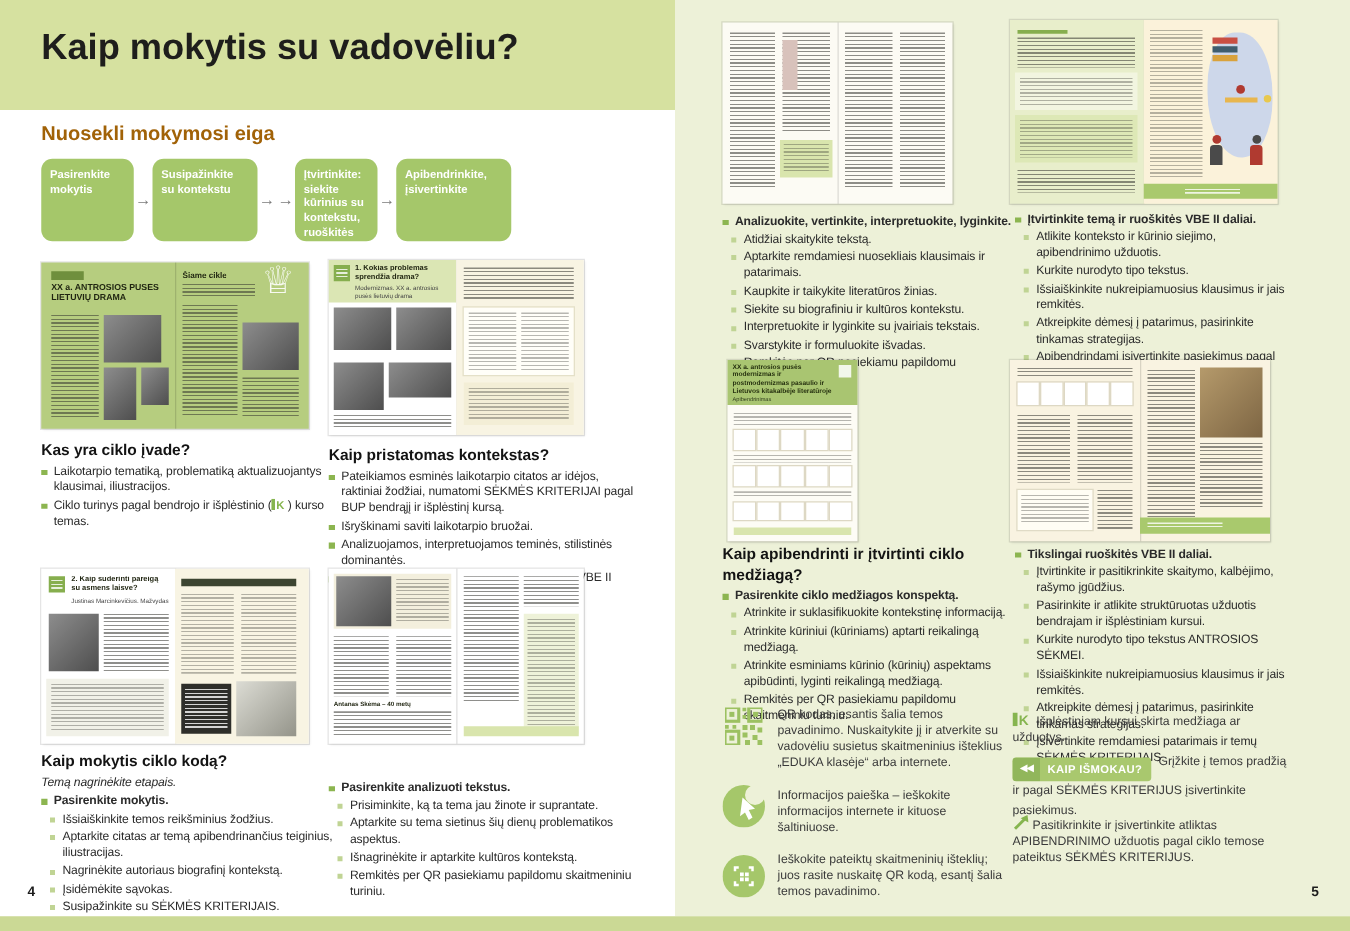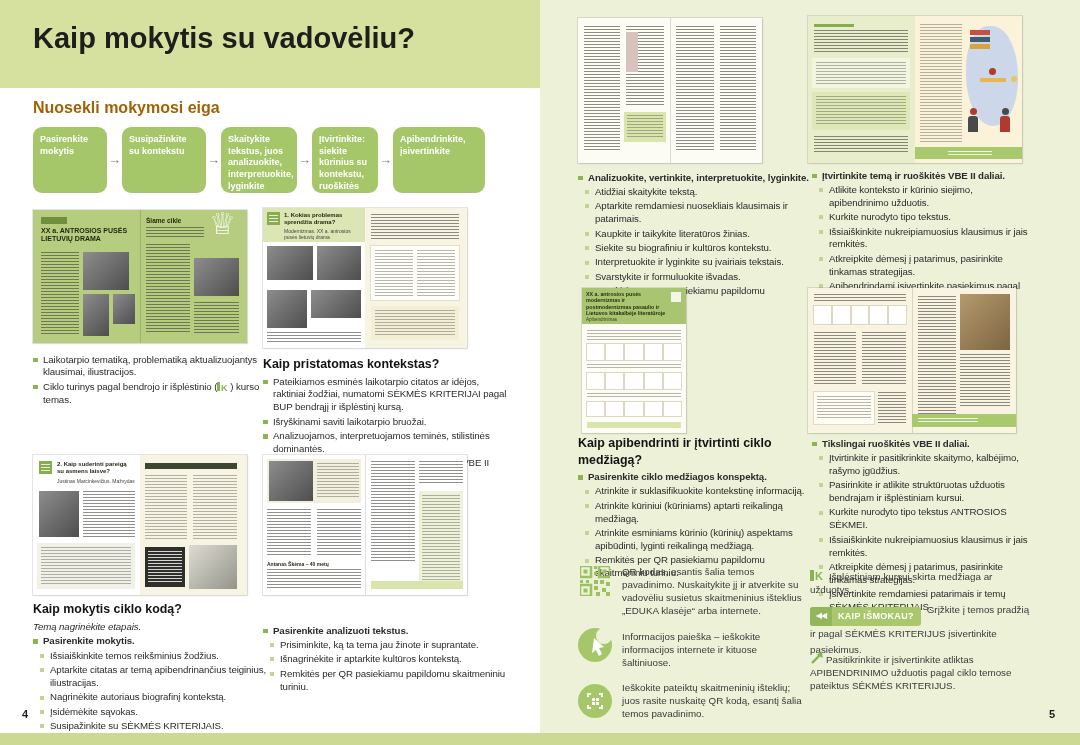--- a/index.html
+++ b/index.html
@@ -47,21 +47,20 @@
   <div class="abs" style="left:0;top:733px;width:1080px;height:12px;background:#cbd995;"></div>
 
   <div class="abs" style="left:33px;top:22px;font-size:29px;font-weight:bold;color:#1e1e1c;">Kaip mokytis su vadovėliu?</div>
   <div class="abs" style="left:33px;top:99px;font-size:16px;font-weight:bold;color:#a16207;">Nuosekli mokymosi eiga</div>
 
   <div class="flow">
     <div class="fb" style="width:74px;">Pasirenkite mokytis</div>
     <span class="fa">→</span>
     <div class="fb" style="width:84px;">Susipažinkite su kontekstu</div>
     <span class="fa">→</span>
-    <div class="fb" style="width:76px;">Skaitykite tekstus, juos analizuokite, interpretuokite, lyginkite</div>
     <span class="fa">→</span>
     <div class="fb" style="width:66px;">Įtvirtinkite: siekite kūrinius su kontekstu, ruoškitės VBE</div>
     <span class="fa">→</span>
     <div class="fb" style="width:92px;">Apibendrinkite, įsivertinkite</div>
   </div>
 
   <div class="thumb" style="left:33px;top:210px;width:214px;height:133px;background:#b6cd7f;">
     <div class="spine" style="left:107px;"></div>
     <div class="abs" style="left:8px;top:7px;width:26px;height:7px;background:#6f8f3d;"></div>
     <div class="abs mini-h" style="left:8px;top:17px;width:88px;font-size:7px;line-height:1.2;">XX a. ANTROSIOS PUSĖS LIETUVIŲ DRAMA</div>
@@ -71,20 +70,21 @@
     <div class="abs ph" style="left:80px;top:84px;width:22px;height:30px;"></div>
     <div class="abs mini-h" style="left:113px;top:7px;font-size:6.5px;">Šiame cikle</div>
     <div class="abs tl" style="left:113px;top:17px;width:58px;height:12px;"></div>
     <div class="abs" style="left:176px;top:-4px;font-size:30px;color:rgba(255,255,255,.9);">♕</div>
     <div class="abs tl" style="left:113px;top:34px;width:44px;height:90px;"></div>
     <div class="abs ph" style="left:161px;top:48px;width:45px;height:38px;"></div>
     <div class="abs tl" style="left:161px;top:92px;width:45px;height:32px;"></div>
   </div>
 
   <div class="cap" style="left:33px;top:352px;width:230px;">
+    <div class="h">Kas yra ciklo įvade?</div>
     <div class="b">Laikotarpio tematiką, problematiką aktualizuojantys klausimai, iliustracijos.</div>
     <div class="b">
       <span>Ciklo turinys pagal bendrojo ir išplėstinio (</span><svg width="13" height="9" style="vertical-align:-1px;">
           <rect x="0" y="0" width="3" height="9" fill="#86b54f"></rect>
           <text x="4" y="8.5" font-size="9" font-weight="bold" fill="#86b54f">K</text>
         </svg><span>) kurso temas.</span>
     </div>
   </div>
 
   <div class="thumb" style="left:263px;top:208px;width:204px;height:140px;background:#ffffff;">
@@ -158,20 +158,21 @@
     <div class="abs tl" style="left:108px;top:6px;width:44px;height:100px;"></div>
     <div class="abs" style="left:156px;top:36px;width:44px;height:96px;background:#eef2d9;"></div>
     <div class="abs tlf" style="left:159px;top:40px;width:38px;height:88px;"></div>
     <div class="abs tl" style="left:156px;top:6px;width:44px;height:24px;"></div>
     <div class="abs" style="left:108px;top:126px;width:92px;height:8px;background:#d9e5ad;"></div>
   </div>
 
   <div class="cap" style="left:263px;top:603px;width:248px;margin-top:20px;">
     <div class="b g">Pasirenkite analizuoti tekstus.</div>
     <div class="s">Prisiminkite, ką ta tema jau žinote ir suprantate.</div>
+    <div class="s">Aptarkite su tema sietinus šių dienų problematikos aspektus.</div>
     <div class="s">Išnagrinėkite ir aptarkite kultūros kontekstą.</div>
     <div class="s">Remkitės per QR pasiekiamu papildomu skaitmeniniu turiniu.</div>
   </div>
 
   <div class="thumb" style="left:578px;top:18px;width:184px;height:145px;background:#fcfbf4;">
     <div class="spine" style="left:92px;"></div>
     <div class="abs tl" style="left:6px;top:8px;width:36px;height:126px;"></div>
     <div class="abs tl" style="left:48px;top:8px;width:38px;height:80px;"></div>
     <div class="abs" style="left:46px;top:94px;width:42px;height:30px;background:#d9e5ad;"></div>
     <div class="abs tlf" style="left:49px;top:97px;width:36px;height:24px;"></div>

